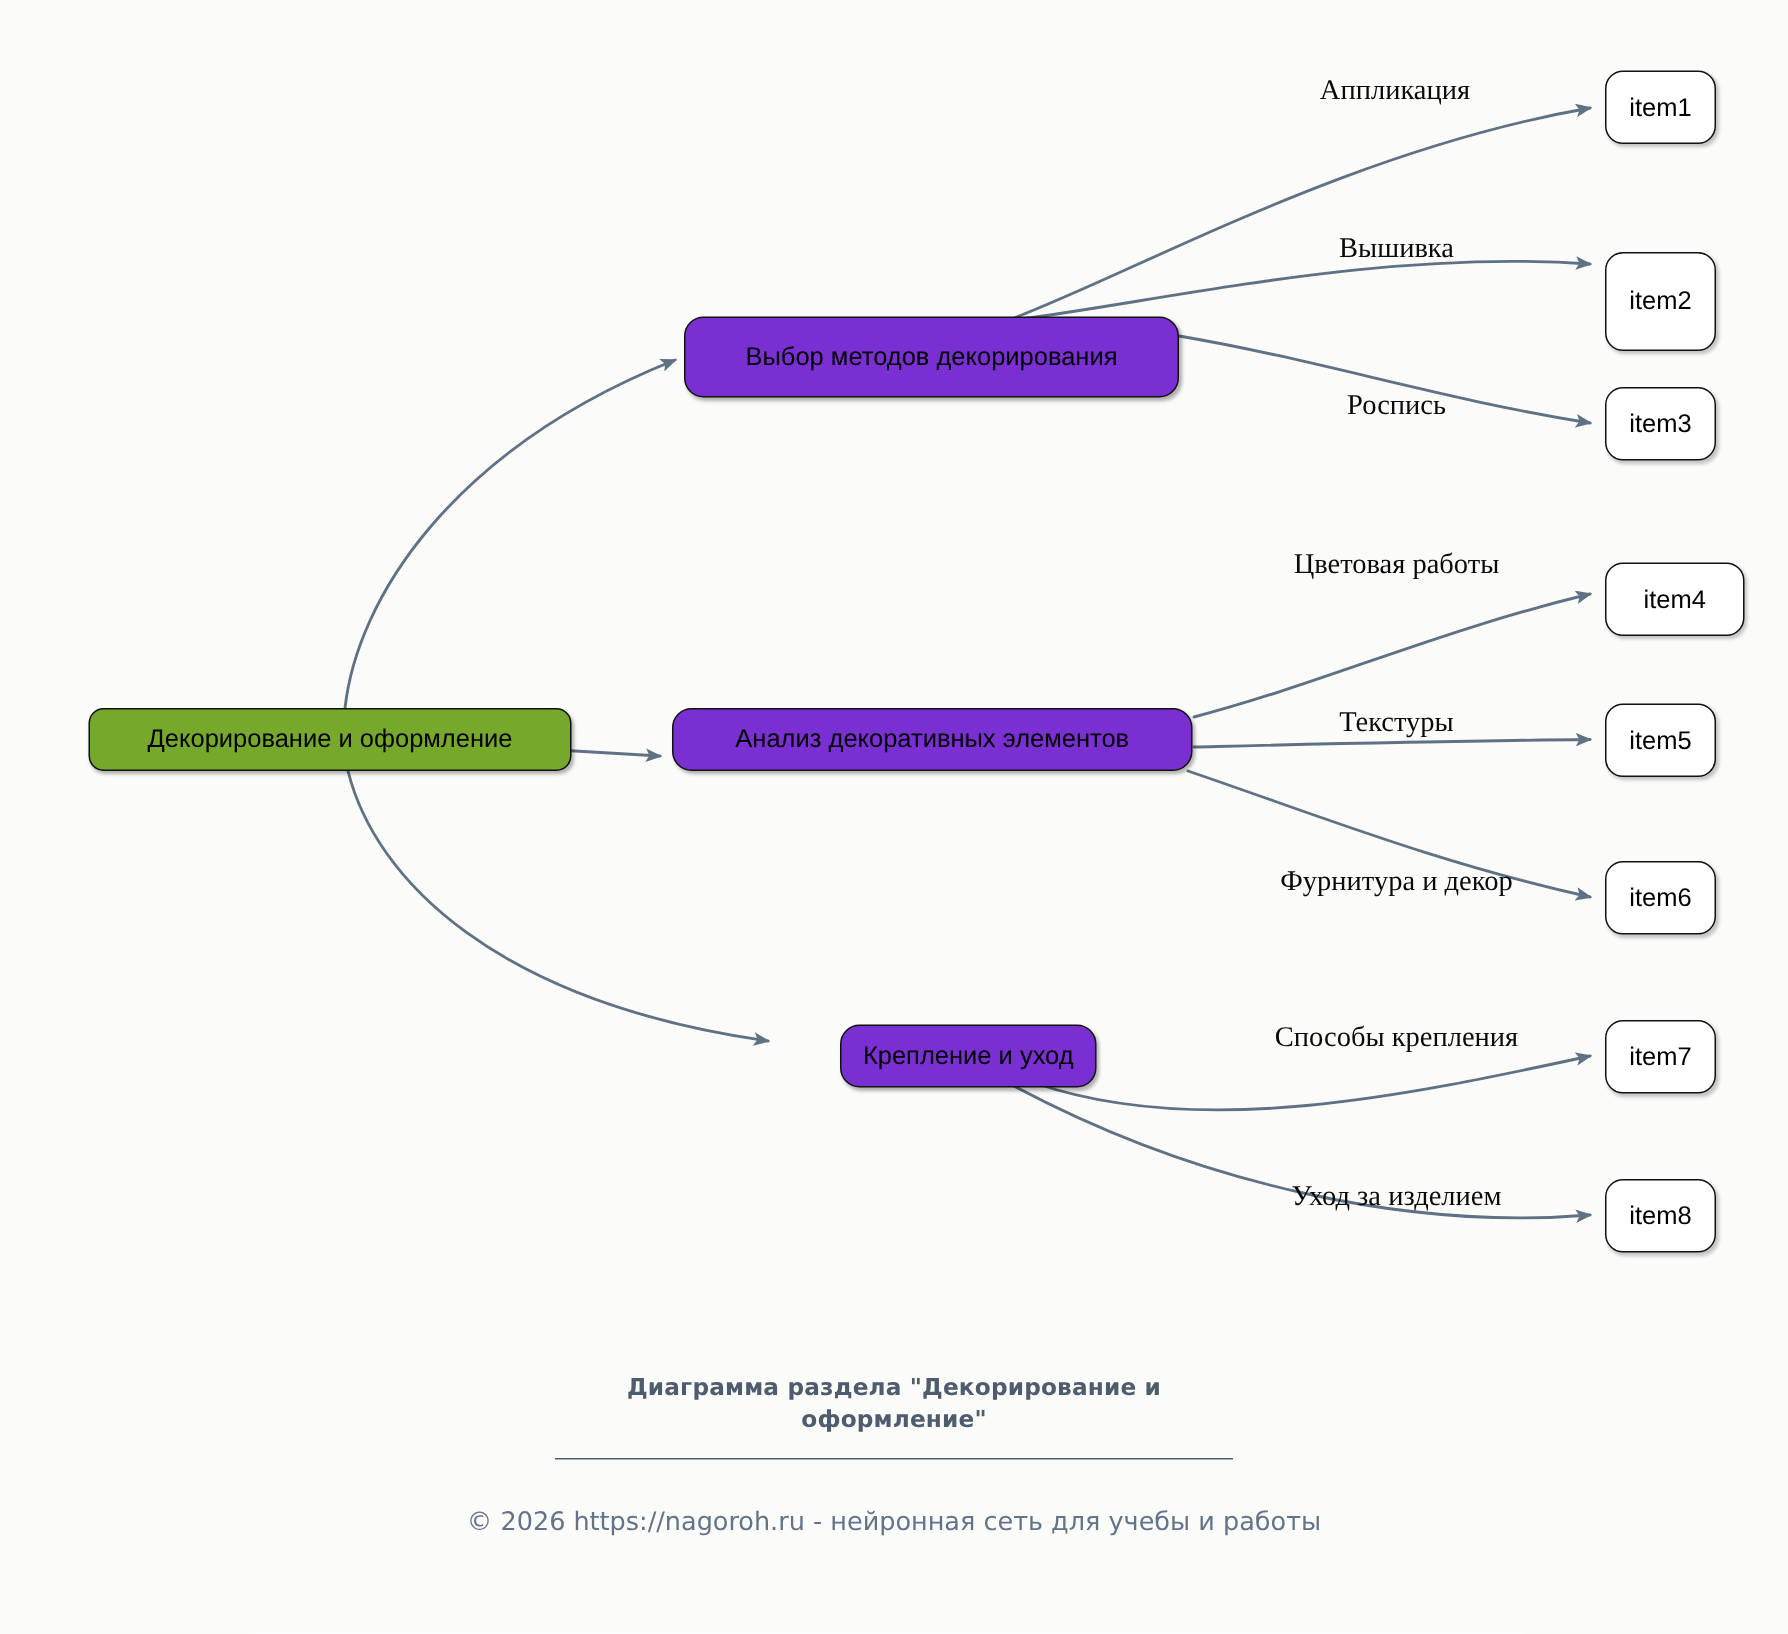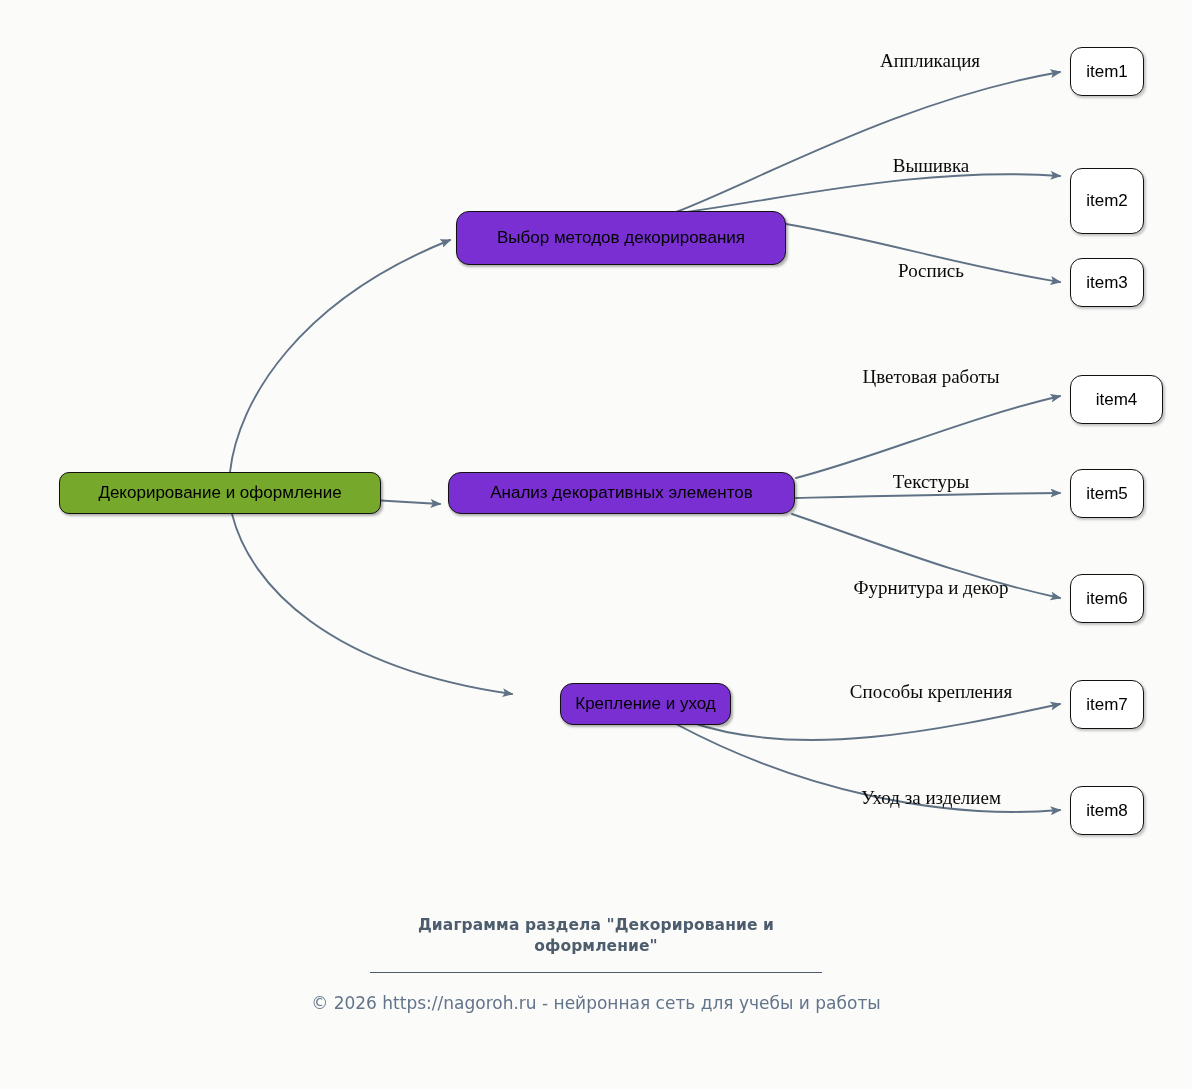--- a/index.html
+++ b/index.html
@@ -78,21 +78,21 @@
     width: 430px;
     margin: 0 auto;
   }
   #footer-divider {
     width: 452px;
     height: 0;
     margin: 15px auto 0 auto;
     border-top: 1.6px solid #4e5d6e;
   }
   #footer-copy {
-    margin-top: 20px;
+    margin-top: 32px;
     font-family: "DejaVu Sans", sans-serif;
     font-size: 17px;
     color: #62748a;
   }
 </style>
 </head>
 <body>
 
 <div id="page">
 

